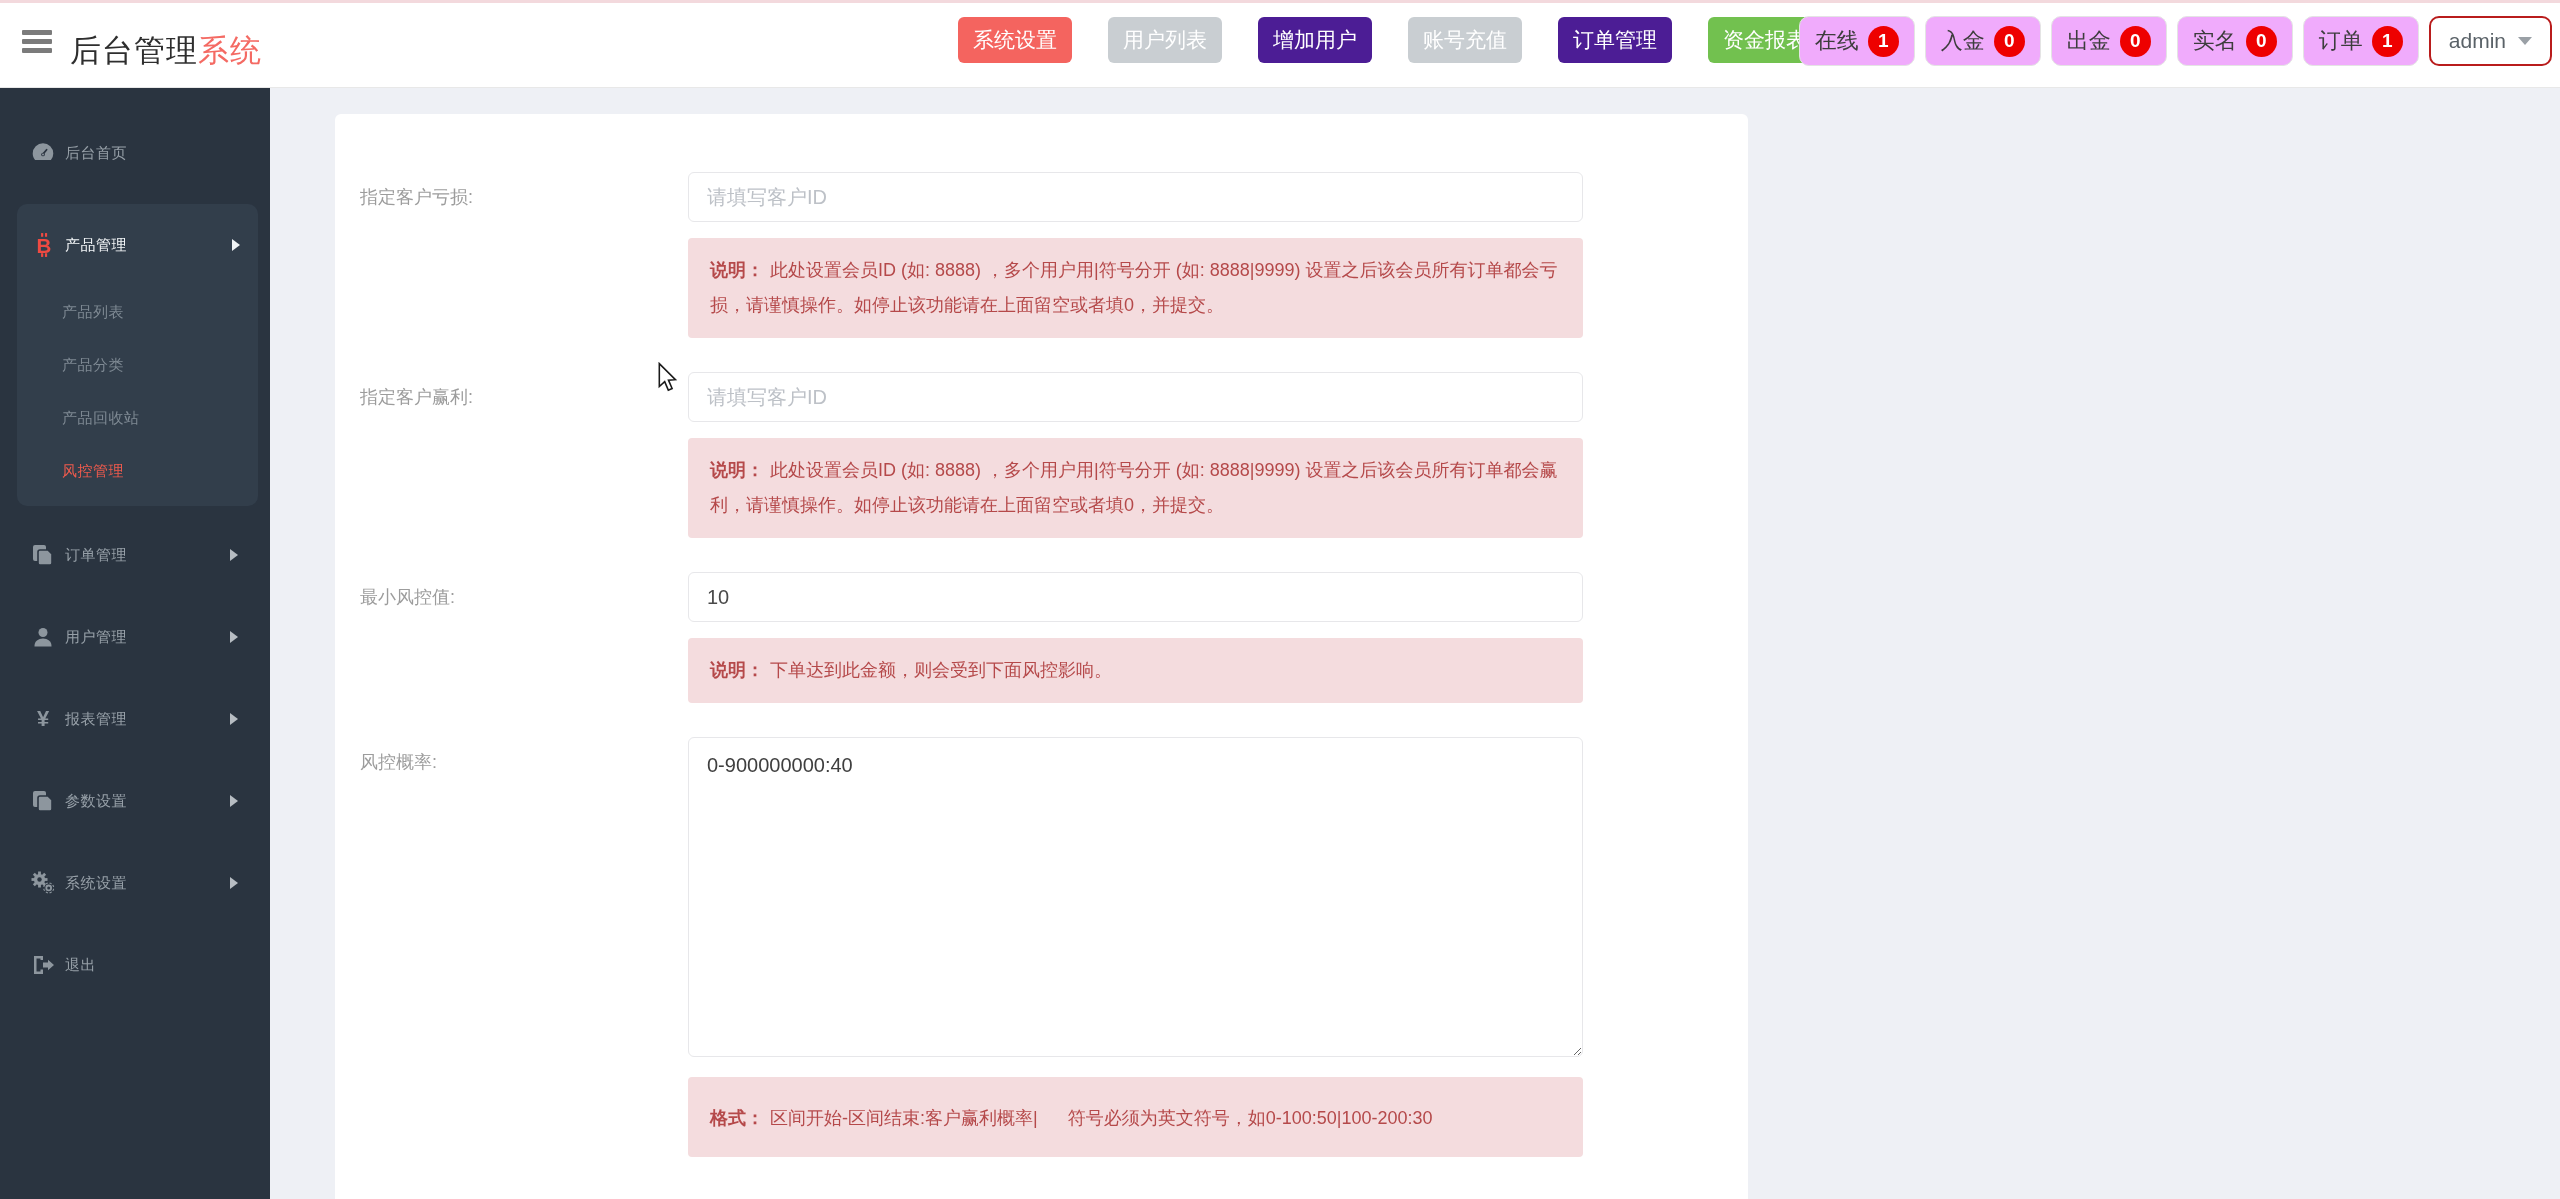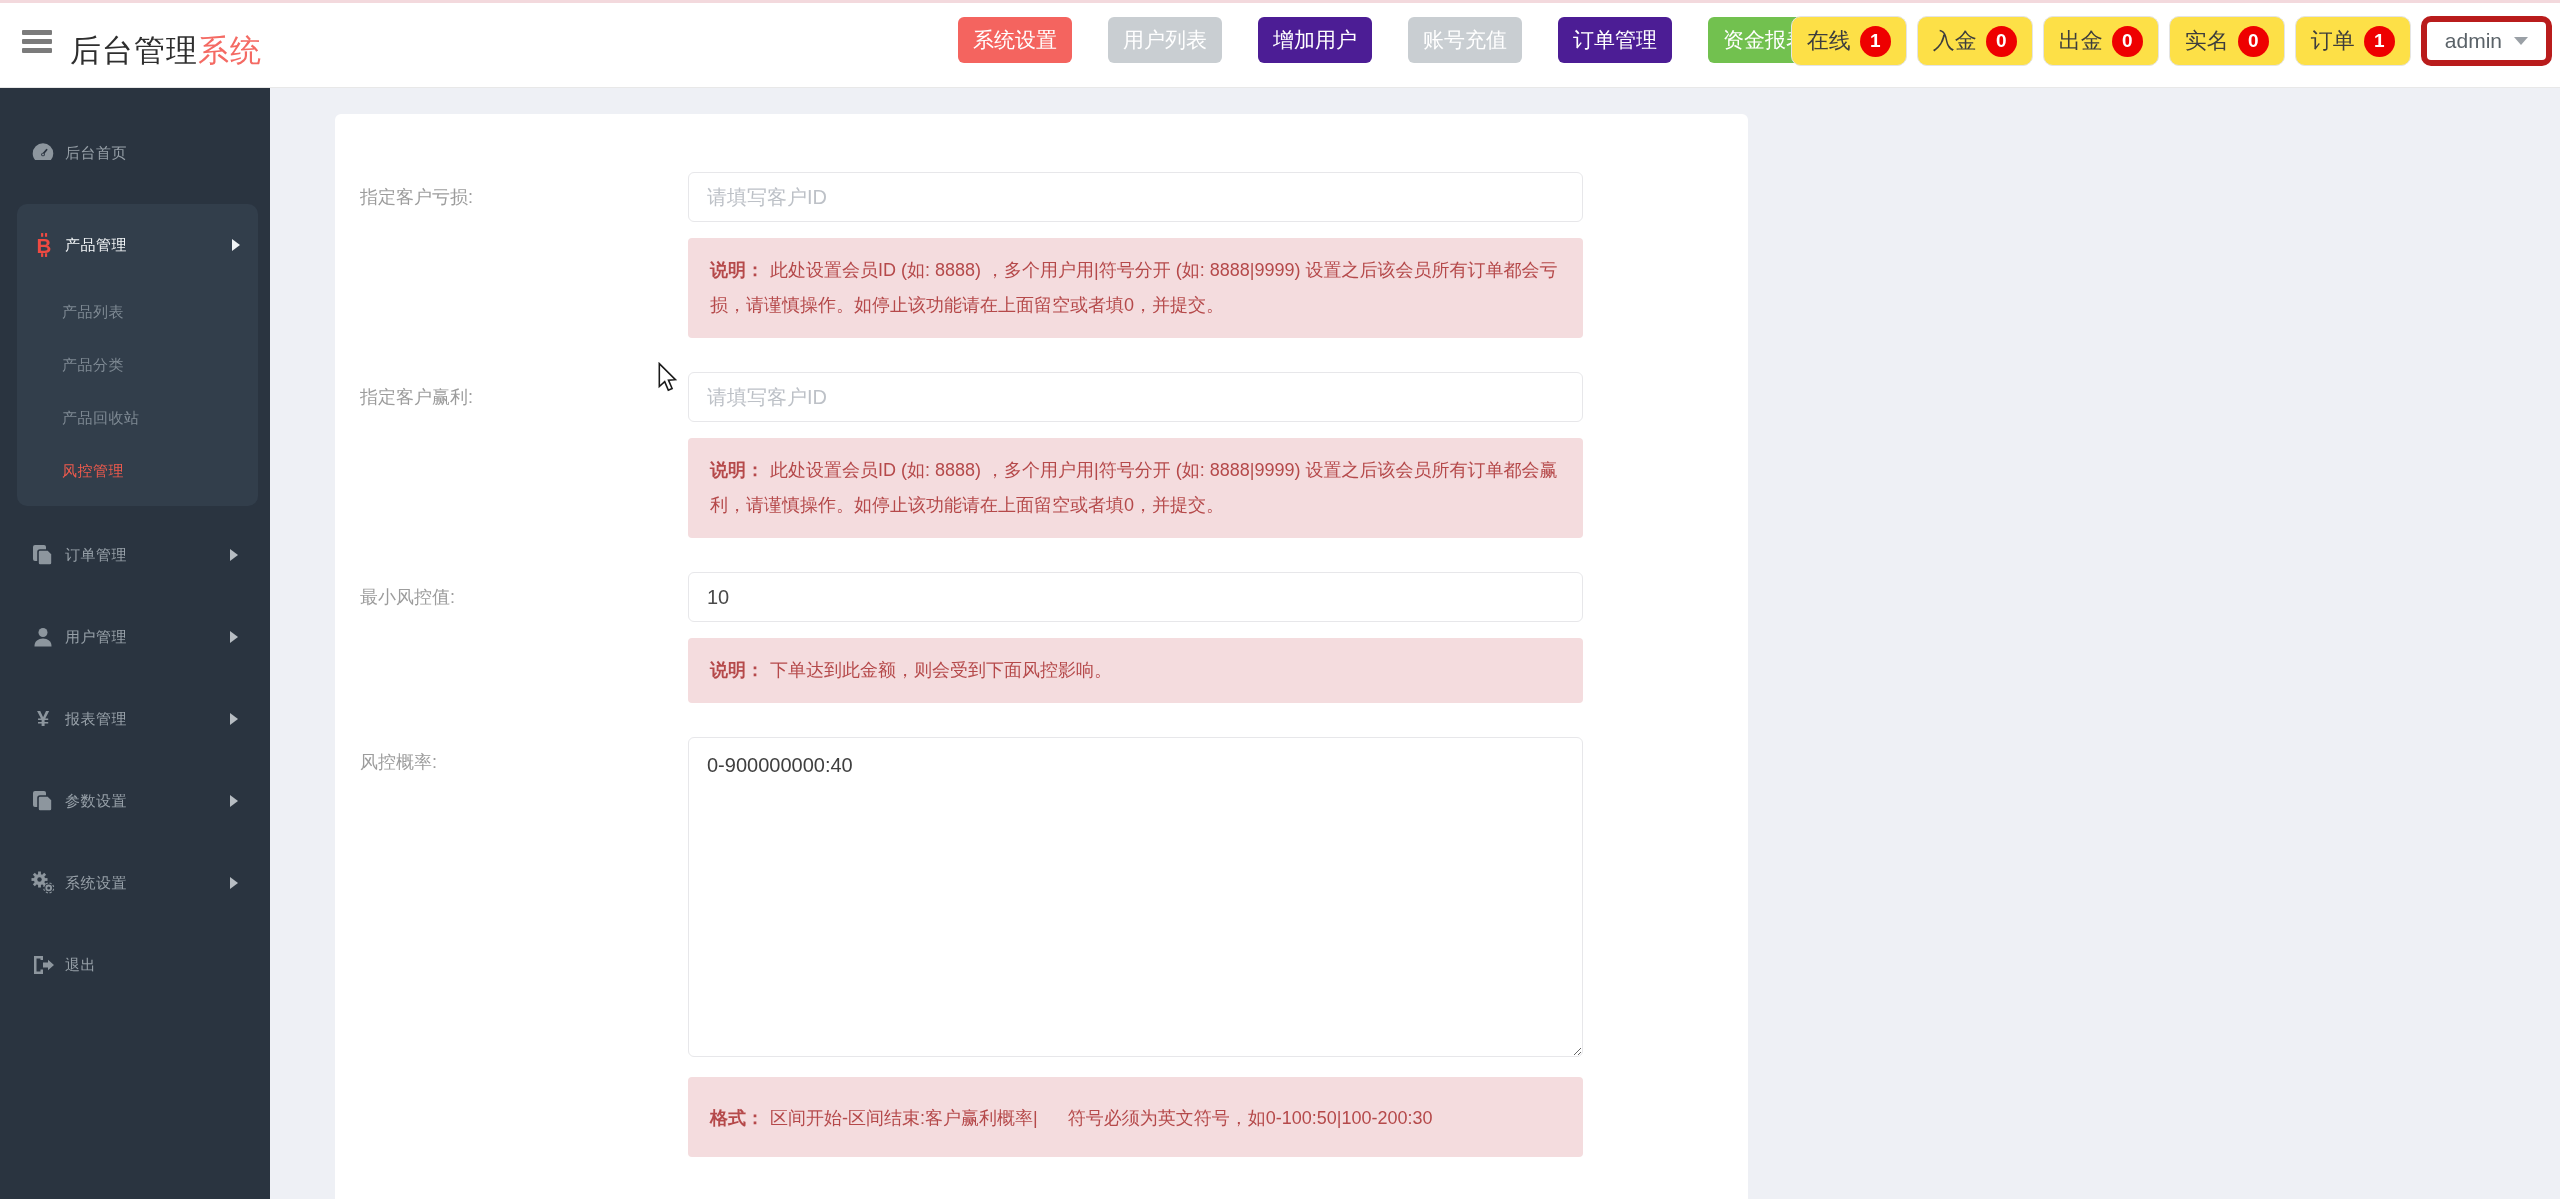--- a/index.html
+++ b/index.html
@@ -19,26 +19,26 @@
 
   .hdr-actions { position:absolute; left:958px; top:17px; display:flex; gap:36px; }
   .hbtn { height:46px; line-height:46px; padding:0 15px; border:none; border-radius:6px;
           font-size:21px; color:#fff; font-family:inherit; cursor:pointer; white-space:nowrap; }
   .btn-red   { background:#f4645f; }
   .btn-gray  { background:#c9ced2; }
   .btn-teal  { background:#4c1d95; }
   .btn-green { background:#72c14f; }
 
   .hdr-right { position:absolute; right:8px; top:16px; display:flex; gap:10px; align-items:center; }
-  .stat-box { height:50px; background:#fde047; border:1px solid #e4e4e4; border-radius:10px;
+  .stat-box { height:50px; background:#f0abfc; border:1px solid #e4e4e4; border-radius:10px;
               display:flex; align-items:center; gap:9px; padding:0 15px; cursor:pointer; }
   .stat-label { font-size:22px; color:#3d3d3d; }
   .stat-badge { width:31px; height:31px; border-radius:50%; background:#ee0000; color:#fff;
                 font-size:19px; font-weight:bold; display:flex; align-items:center; justify-content:center; }
-  .user-box { height:50px; background:#fff; border:6px solid #b91c1c; border-radius:10px;
+  .user-box { height:50px; background:#fff; border:2px solid #b91c1c; border-radius:10px;
               display:flex; align-items:center; gap:12px; padding:0 18px; cursor:pointer; }
   .user-name { font-size:21px; color:#5a6268; }
   .caret-down { width:0; height:0; border-left:7px solid transparent; border-right:7px solid transparent;
                 border-top:8px solid #9aa0a6; }
 
   
   .sidebar { position:absolute; top:88px; left:0; width:270px; height:1111px; background:#2a3440; padding-top:24px; }
   .menu-item { position:relative; height:82px; display:flex; align-items:center; padding-left:30px; cursor:pointer; }
   .menu-icon { width:26px; height:26px; display:flex; align-items:center; justify-content:center; flex:none; }
   .menu-label { margin-left:9px; font-size:15px; color:#97a0a8; letter-spacing:0.5px; }

